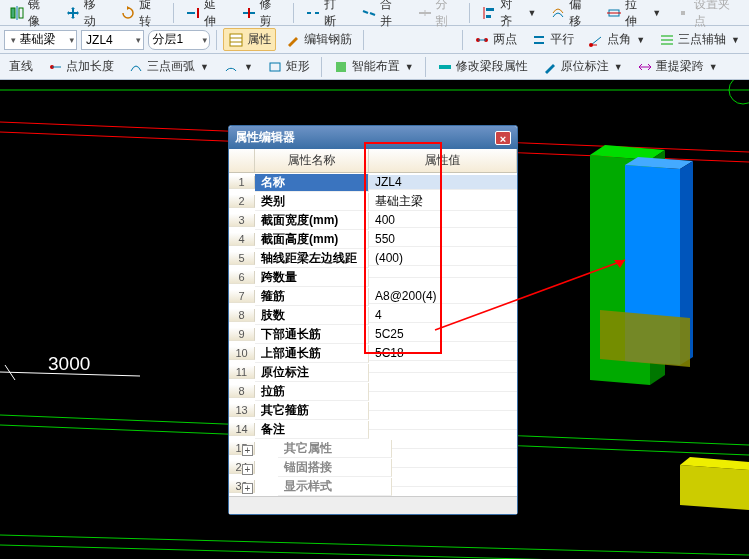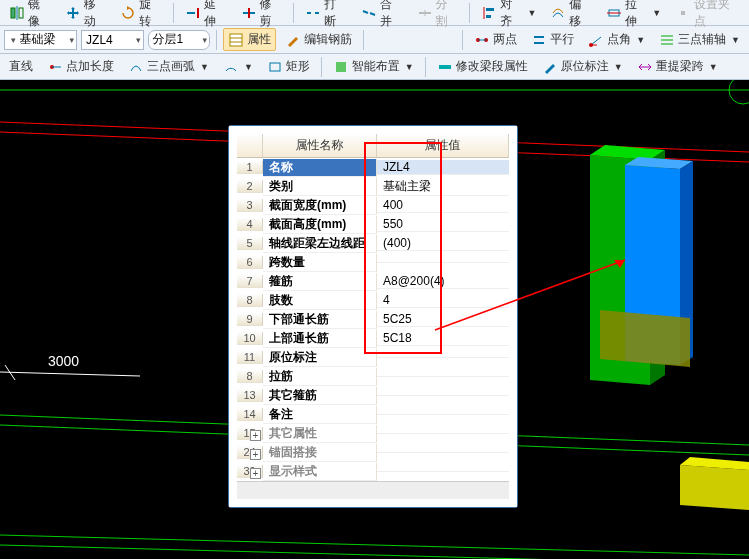--- a/index.html
+++ b/index.html
@@ -29,49 +29,49 @@
     background: #e8eef7; border: 1px solid #3a6ea5; border-radius: 3px;
     box-shadow: 2px 2px 6px rgba(0,0,0,.3);
   }
   .dlg-title {
     background: linear-gradient(#6d93c6,#3a6ea5);
     color: #fff; font-weight: bold; padding: 3px 6px;
     display: flex; justify-content: space-between; align-items: center;
     border-top-left-radius: 3px; border-top-right-radius: 3px;
   }
   .dlg-close { width: 16px; height: 14px; background: #c44; color:#fff; text-align:center; font-size:11px; line-height:14px; cursor:pointer; border:1px solid #fff; border-radius:2px;}
-  .dlg-body { background: #fff; padding: 8px; }
+  .dlg-body { background: #fff; padding: 0; }
   .grid-header { display: flex; background: linear-gradient(#fefefe,#f5ebd6); border-bottom: 1px solid #c9c4b3; font-weight: normal; color:#333;}
   .grid-header > div { padding: 3px 0; text-align: center; border-right: 1px solid #d8d3c3; }
   .gh-num { width: 26px; }
   .gh-name { width: 114px; }
   .gh-val { flex: 1; }
   .grid-row { display: flex; height: 19px; align-items: center; }
   .grid-row .rn { width: 26px; text-align: center; background: linear-gradient(#fefefe,#ece5d0); border-right: 1px solid #d8d3c3; border-bottom: 1px solid #e6e1d1; color:#555; font-size:11px;}
   .grid-row .pn { width: 114px; padding-left: 6px; border-right: 1px solid #e6e1d1; border-bottom: 1px solid #eee; text-align:left;font-weight:bold;}
   .grid-row .pv { flex: 1; padding-left: 6px; border-bottom: 1px solid #eee; text-align:left;}
   .grid-row.selected .pn { background: #3a74bf; color: #fff; }
   .grid-row.selected .pv { background: #d6e4f5; }
   .grid-row.group .rn { position: relative; }
   .grid-row.group .rn .expand { position:absolute; right:1px; top:3px; width:11px; height:11px; border:1px solid #888; font-size:10px; line-height:9px; text-align:center; background:#fff;}
-  .grid-row.group .pn { color: #888; }
+  .grid-row.group .pn { color: #888; margin-left: 23px; }
   .grid-scroll { background:#eee; height:18px; border-top:1px solid #ccc;}
   
   .redbox {
     position: absolute;
     border: 2px solid #f00;
     pointer-events: none;
   }
   .redarrow {
     position: absolute;
     pointer-events: none;
   }
   
   .canvas svg { position: absolute; top: 0; left: 0; }
-  .dim-label { position: absolute; color: #fff; font-size: 14px; font-family: Arial; }
+  .dim-label { position: absolute; color: #fff; font-size: 19px; font-family: Arial; }
 </style>
 </head>
 <body>
 
 <div class="toolbar">
   <span class="tbtn">
       <span class="ic"><svg width="16" height="16">
           <rect x="2" y="3" width="4" height="10" fill="#4a7" stroke="#070"></rect>
           <rect x="10" y="3" width="4" height="10" fill="none" stroke="#070"></rect>
           <line x1="8" y1="1" x2="8" y2="15" stroke="#07a"></line>
@@ -319,20 +319,24 @@
       <polygon points="110,360 179,365 179,405 110,400" fill="#cc0"></polygon>
       <polygon points="110,360 120,352 179,357 179,365" fill="#ee0"></polygon>
     </g>
 
     <circle cx="743" cy="10" r="14" fill="none" stroke="#0c0" stroke-width="1"></circle>
   </svg>
   <div class="dim-label" style="left:48px; top:273px;">3000</div>
 </div>
 
 <div class="dialog">
+  <div class="dlg-title">
+    <span>属性编辑器</span>
+    <span class="dlg-close">×</span>
+  </div>
   <div class="dlg-body">
     <div class="grid-header">
       <div class="gh-num"></div>
       <div class="gh-name">属性名称</div>
       <div class="gh-val">属性值</div>
     </div>
     <div id="grid-rows">
         <div class="grid-row selected">
           <div class="rn">1</div>
           <div class="pn">名称</div>

